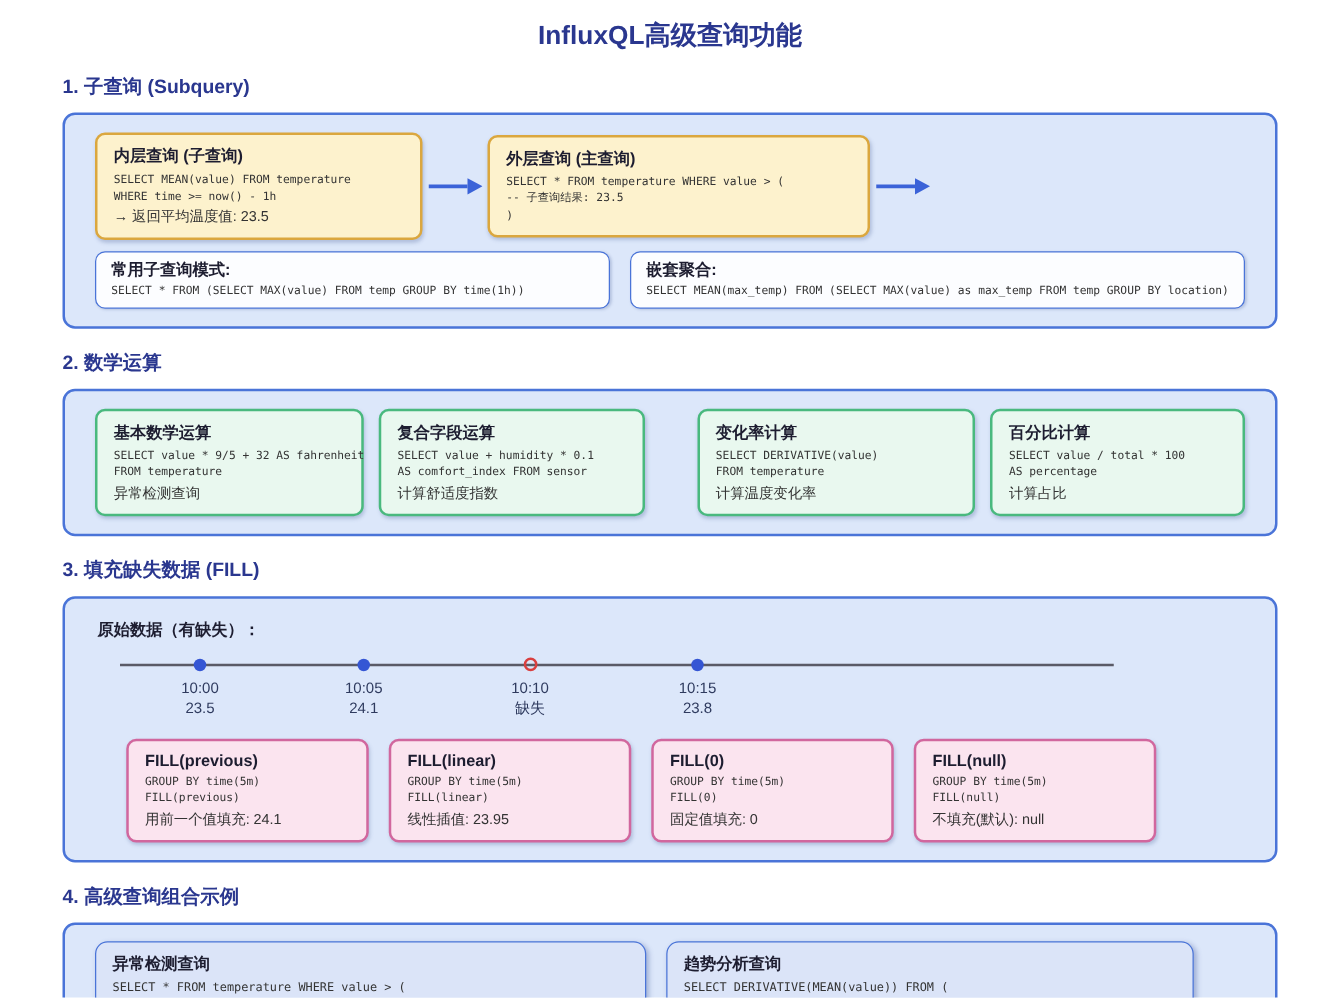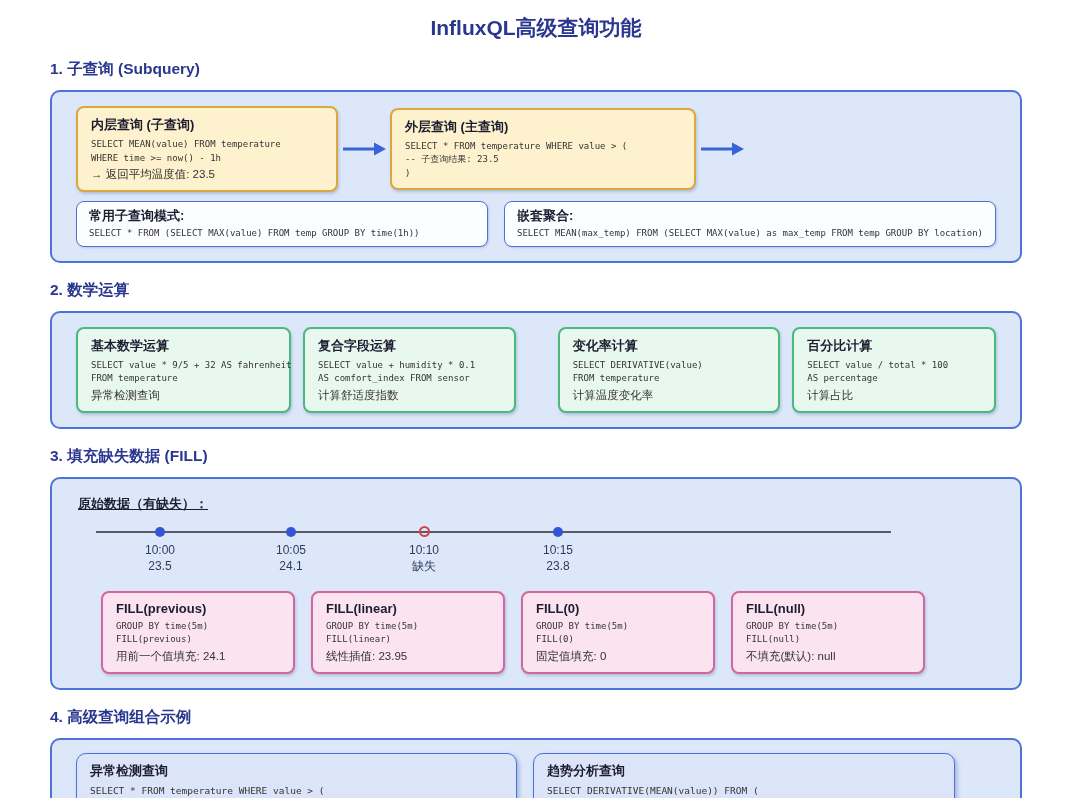--- a/index.html
+++ b/index.html
@@ -44,21 +44,21 @@
     padding:5px 12px; box-shadow:1px 1px 2px rgba(100,120,170,.3);
   }
   .card-white .card-title { font-size:13px; margin-bottom:2px; }
   .card-white .code { font-size:9px; overflow:hidden; }
 
   
   .math-row { display:flex; gap:12px; }
   .card-green { background:#e9f8ef; border:2px solid #49b97e; }
 
   
-  .tl-label { font-size:13px; font-weight:bold; color:#1d1d30; margin:2px 0 8px 2px;text-decoration:underline; }
+  .tl-label { font-size:13px; font-weight:bold; color:#1d1d30; margin:2px 0 8px 2px; }
   .timeline { position:relative; height:62px; margin-bottom:8px; }
   .tl-line { position:absolute; top:10px; left:20px; width:795px; height:2px; background:#5a5a66; }
   .tl-point { position:absolute; top:0; transform:translateX(-50%); text-align:center; }
   .tl-dot { width:10px; height:10px; border-radius:50%; background:#3556d4; margin:6px auto 5px auto; }
   .tl-dot.missing { width:11px; height:11px; background:transparent; border:2px solid #d93f3f; margin:5px auto 5px auto; }
   .tl-time, .tl-value { font-size:12px; color:#2f3b5f; line-height:1.35; }
   .fill-row { display:flex; gap:16px;padding-left:25px; }
   .card-pink { background:#fbe4ef; border:2px solid #d1679e; width:194px; }
   .card-pink .desc { font-size:11.5px; }
 

